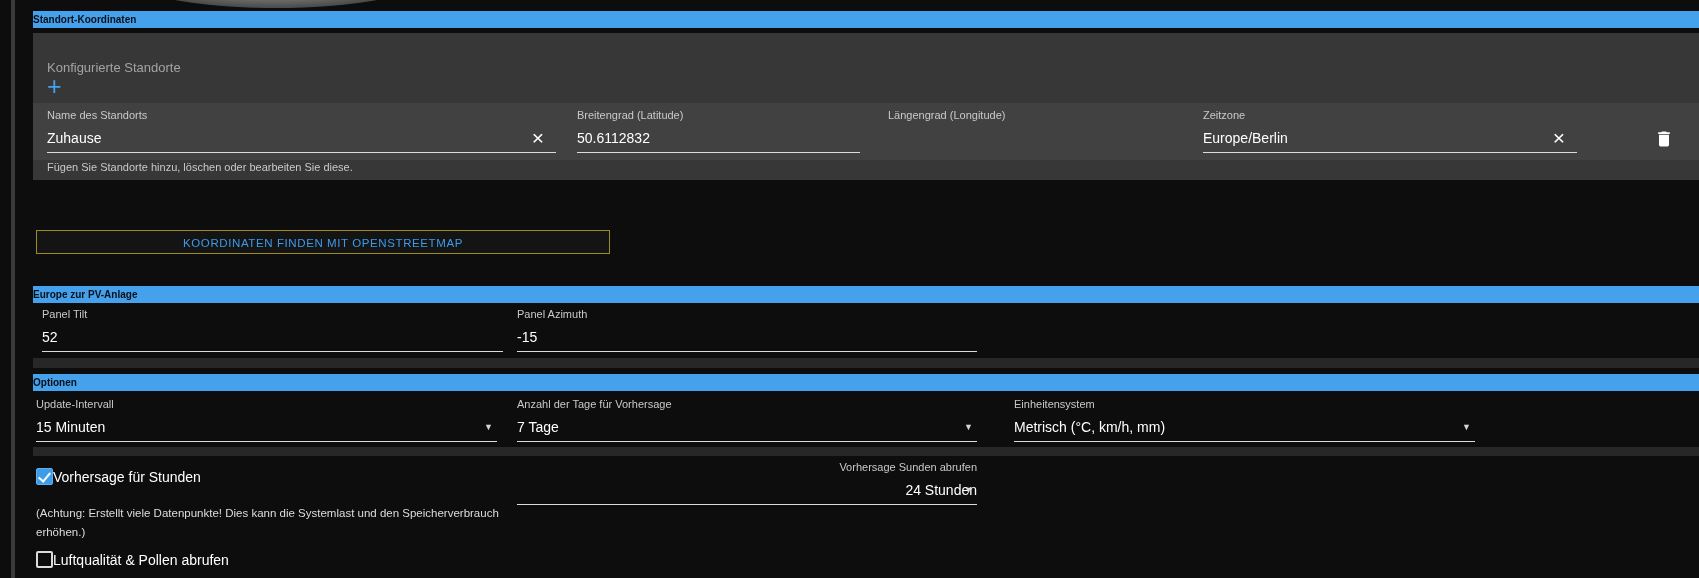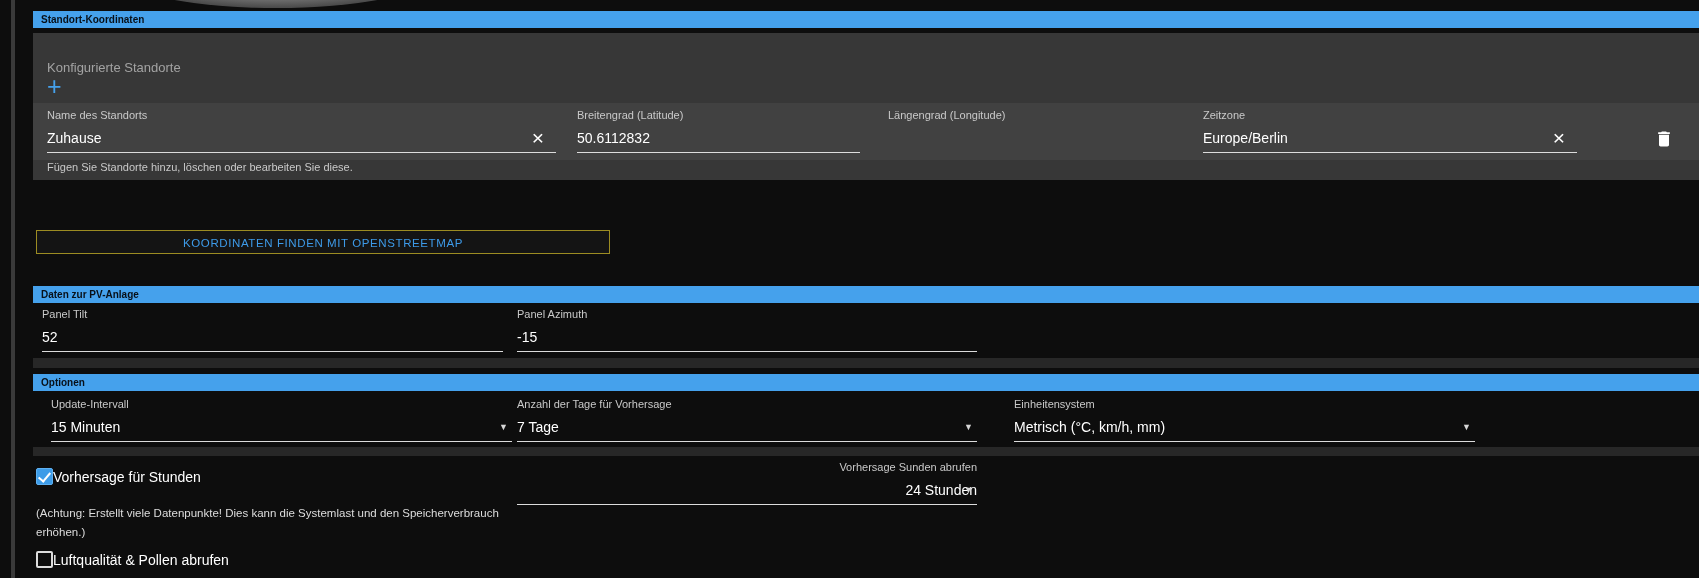--- a/index.html
+++ b/index.html
@@ -8,21 +8,21 @@
     background:#0d0d0d;font-family:"Liberation Sans",sans-serif;
     -webkit-font-smoothing:antialiased;
   }
   
   .left-edge{position:absolute;left:11px;top:0;width:4px;height:578px;background:#3a3a3a;}
   
   .logo-arc{position:absolute;left:128px;top:-51px;width:296px;height:59px;border-radius:50%;
     background:radial-gradient(ellipse at center,#9a9a9a 25%,#4a4a4a 70%,#2a2a2a 100%);}
   
   .bar{position:absolute;left:33px;right:0;height:17px;background:#45a1ec;
-    color:#081018;font-size:10px;font-weight:bold;line-height:17px;padding-left:8px;box-sizing:border-box;}
+    color:#081018;font-size:10px;font-weight:bold;line-height:17px;padding-left:0;box-sizing:border-box;}
   .bar-1{top:11px;} .bar-2{top:286px;} .bar-3{top:374px;}
   
   .card{position:absolute;left:33px;right:0;top:33px;height:147px;background:#373737;}
   .card-fields-row{position:absolute;left:33px;right:0;top:103px;height:57px;background:#414141;}
   .card-title{position:absolute;left:47px;top:60px;font-size:13px;color:#a3a3a3;}
   .add-btn{position:absolute;left:47px;top:72px;width:26px;height:28px;background:none;border:none;
     color:#45a1ec;font-size:25px;line-height:28px;font-family:inherit;padding:0;text-align:left;cursor:pointer;}
   .helper{position:absolute;left:47px;top:161px;font-size:11px;color:#c9c9c9;}
   
   .field{position:absolute;}
@@ -42,21 +42,21 @@
   .osm-btn{position:absolute;left:36px;top:230px;width:574px;height:24px;background:#141414;
     border:1px solid #9c8c22;color:#3d9ae8;font-size:11.5px;letter-spacing:0.6px;
     text-align:center;line-height:22px;cursor:pointer;font-family:inherit;box-sizing:border-box;}
   
   .f-tilt{left:36px;top:307px;width:461px;margin-left:6px;}
   .f-azimuth{left:517px;top:307px;width:460px;}
   
   .divider{position:absolute;left:33px;right:0;background:#272727;}
   .divider-1{top:358px;height:10px;} .divider-2{top:447px;height:9px;}
   
-  .f-interval{left:36px;top:397px;width:461px;margin-left:15px;}
+  .f-interval{left:36px;top:397px;width:461px;}
   .f-days{left:517px;top:397px;width:460px;}
   .f-units{left:995px;top:397px;width:461px;margin-left:19px;}
   .f-hours{left:517px;top:460px;width:460px;text-align:right;}
   
   .check-row{position:absolute;display:flex;align-items:center;}
   .check-row-1{left:36px;top:468px;}
   .check-row-2{left:36px;top:551px;}
   .cb{width:17px;height:17px;border-radius:2px;box-sizing:border-box;cursor:pointer;}
   .cb-checked{background:#3d9ce8;border:1px solid #5fb1f2;}
   .cb-unchecked{background:transparent;border:2px solid #dcdcdc;}
@@ -119,21 +119,21 @@
     <svg width="20" height="22" viewBox="0 0 24 24" fill="#ffffff">
       <path d="M6 19c0 1.1.9 2 2 2h8c1.1 0 2-.9 2-2V7H6v12zM19 4h-3.5l-1-1h-5l-1 1H5v2h14V4z"></path>
     </svg>
   </button>
 
   <div class="helper">Fügen Sie Standorte hinzu, löschen oder bearbeiten Sie diese.</div>
 
   <button class="osm-btn">KOORDINATEN FINDEN MIT OPENSTREETMAP</button>
 
   <div class="bar bar-2">
-    <span>Daten zur PV-Anlage</span>
+    <span>Europe zur PV-Anlage</span>
   </div>
 
   <div class="field f-tilt">
     <span class="flabel">Panel Tilt</span>
     <span class="fvalue">
       <span>52</span>
     </span>
   </div>
 
   <div class="field f-azimuth">

